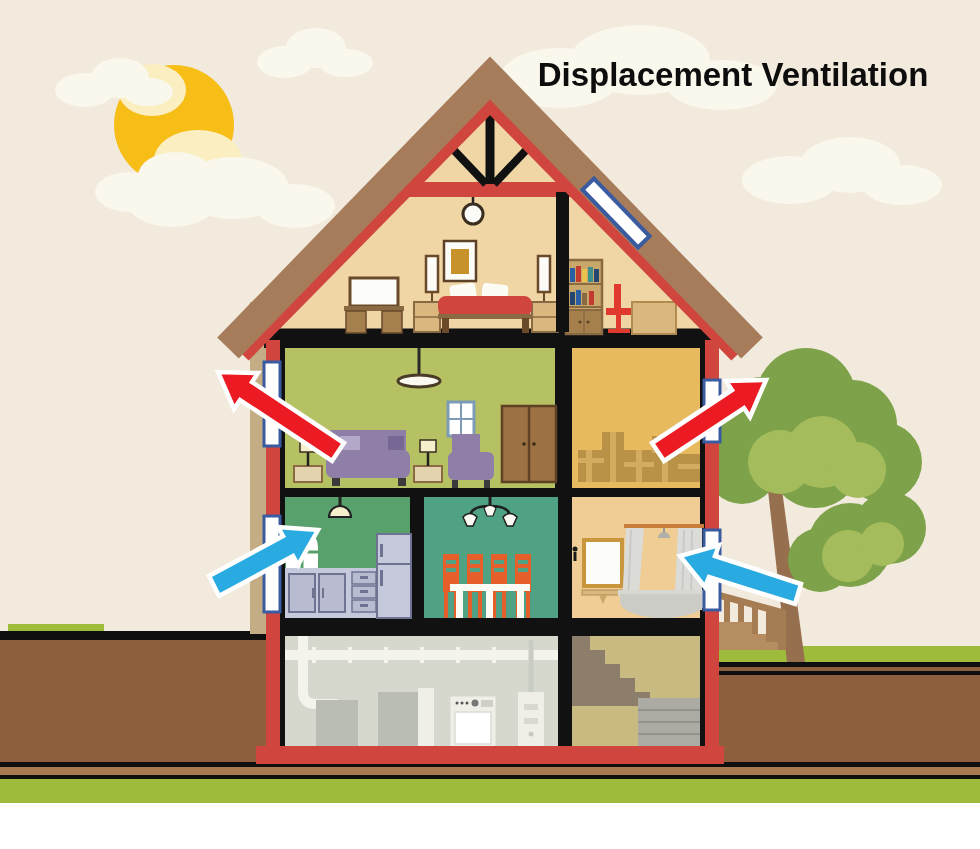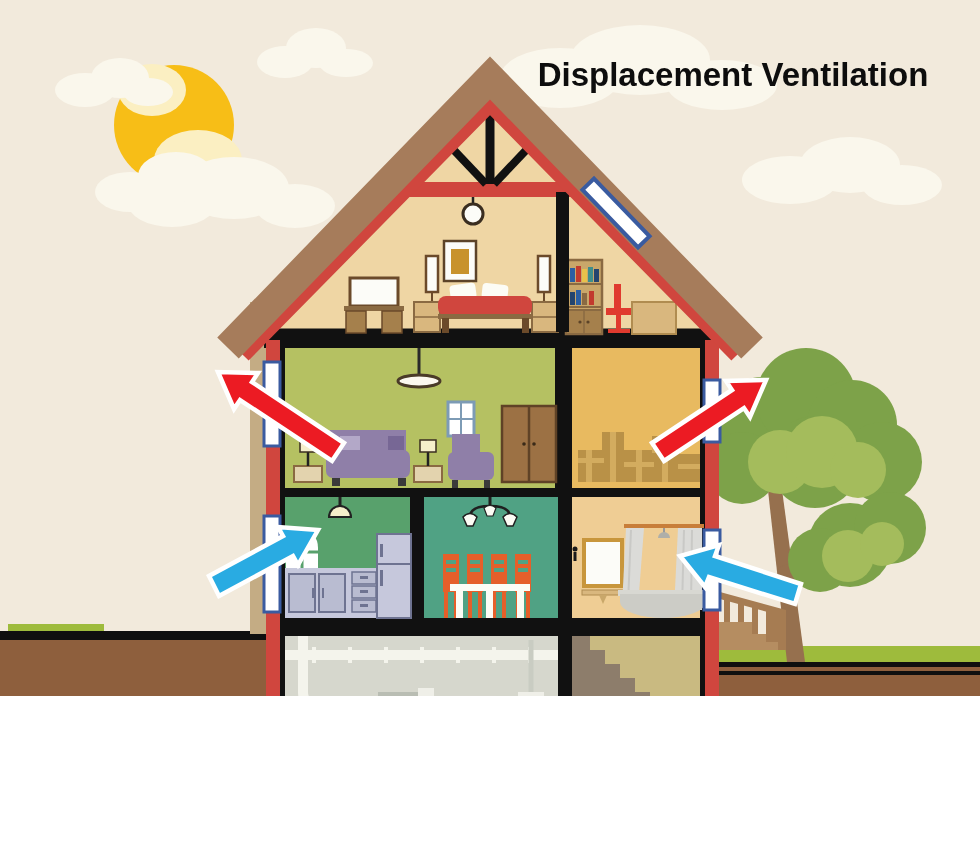--- a/index.html
+++ b/index.html
@@ -1,16 +1,16 @@
 <!DOCTYPE html>
 <html><head>
 <meta charset="utf-8">
 <style>
   html,body{margin:0;padding:0;background:#ffffff;}
-  .stage{width:980px;height:696px;position:relative;overflow:hidden;font-family:"Liberation Sans",sans-serif;}
+  .stage{width:980px;height:803px;position:relative;overflow:hidden;font-family:"Liberation Sans",sans-serif;}
   svg{display:block;}
   .title-text{font-family:"Liberation Sans",sans-serif;font-weight:bold;font-size:33px;}
 </style>
 </head>
 <body>
 
 <div class="stage">
 <svg width="980" height="849" viewBox="0 0 980 849" xmlns="http://www.w3.org/2000/svg">
 
   <rect x="0" y="0" width="980" height="849" fill="#F2EADC"></rect>

